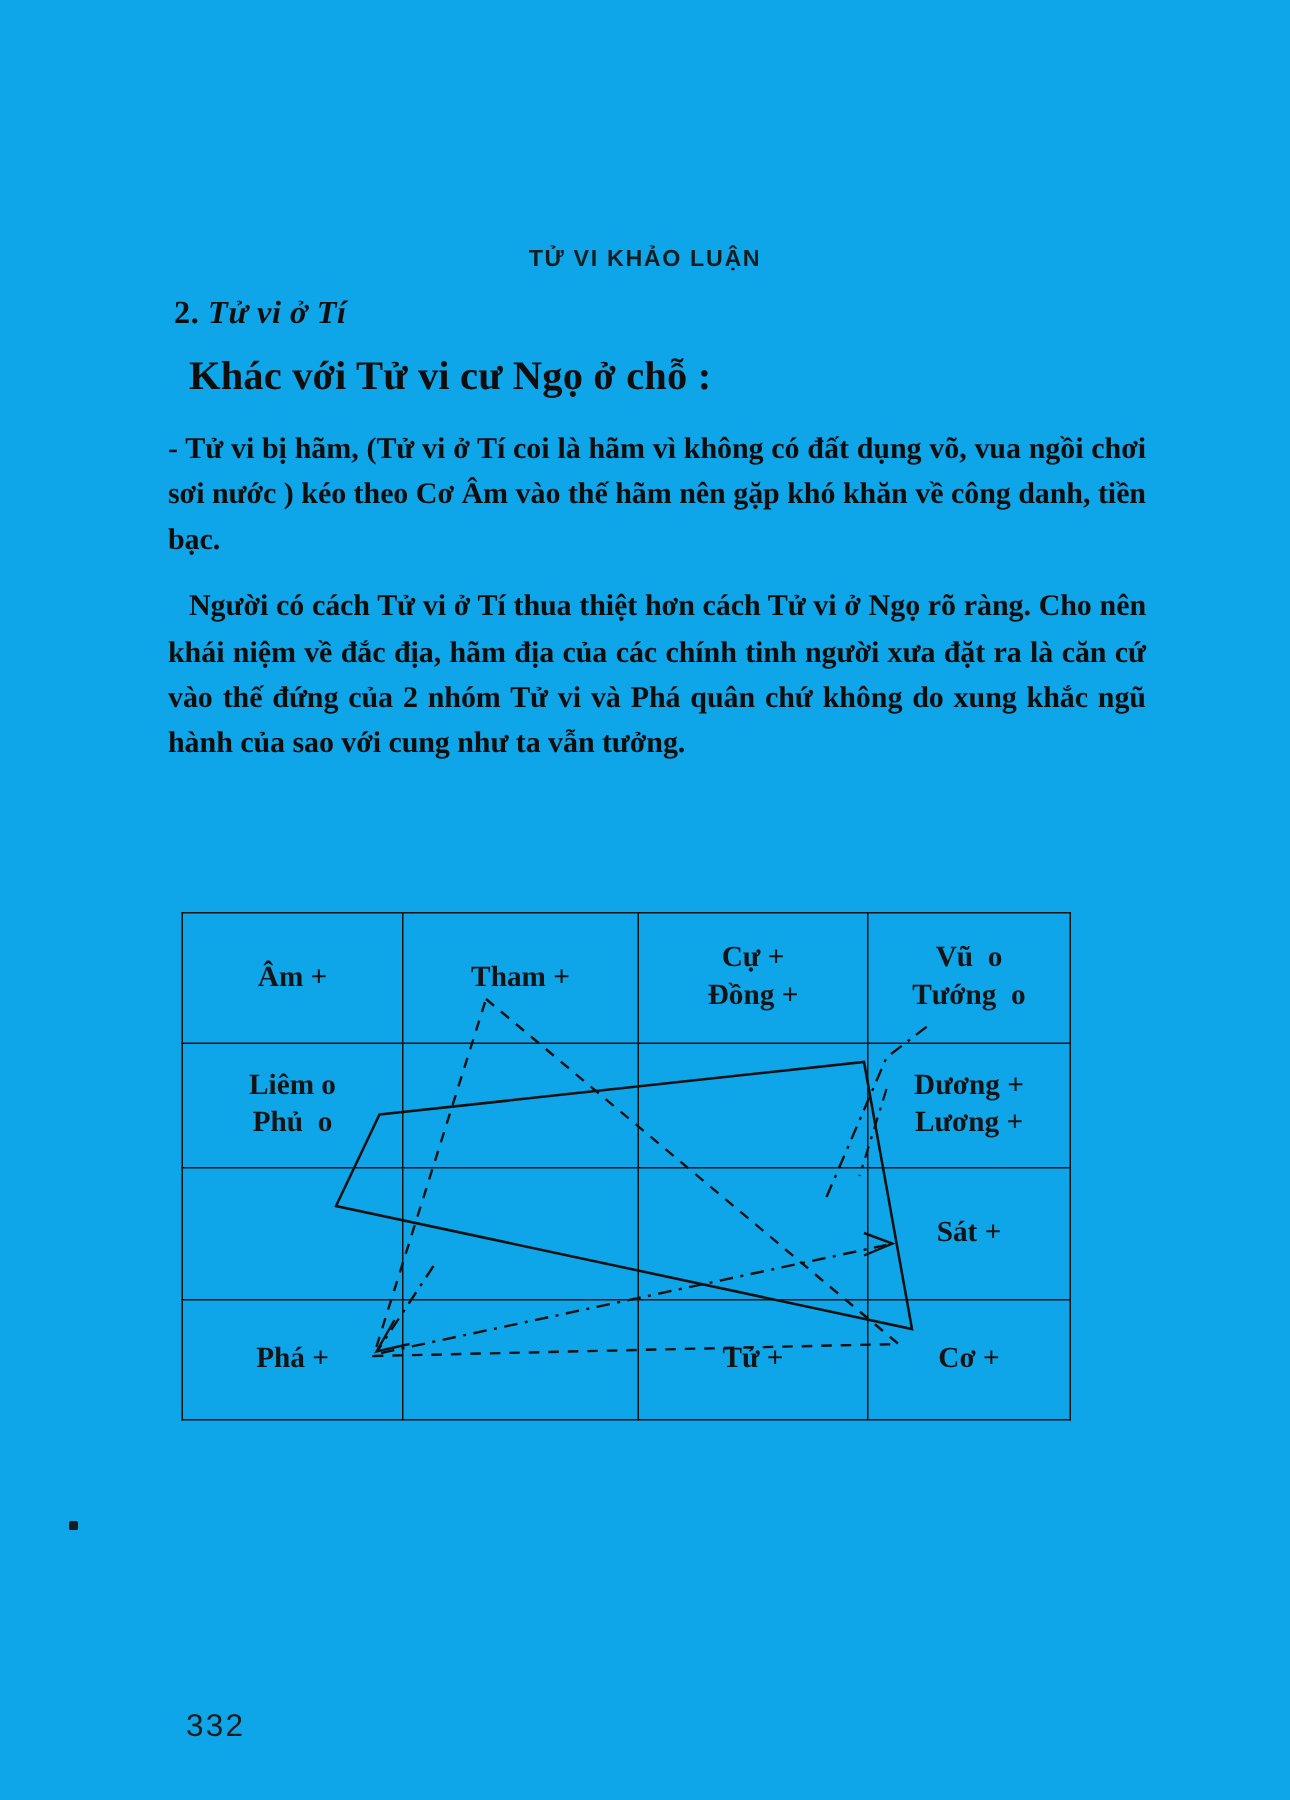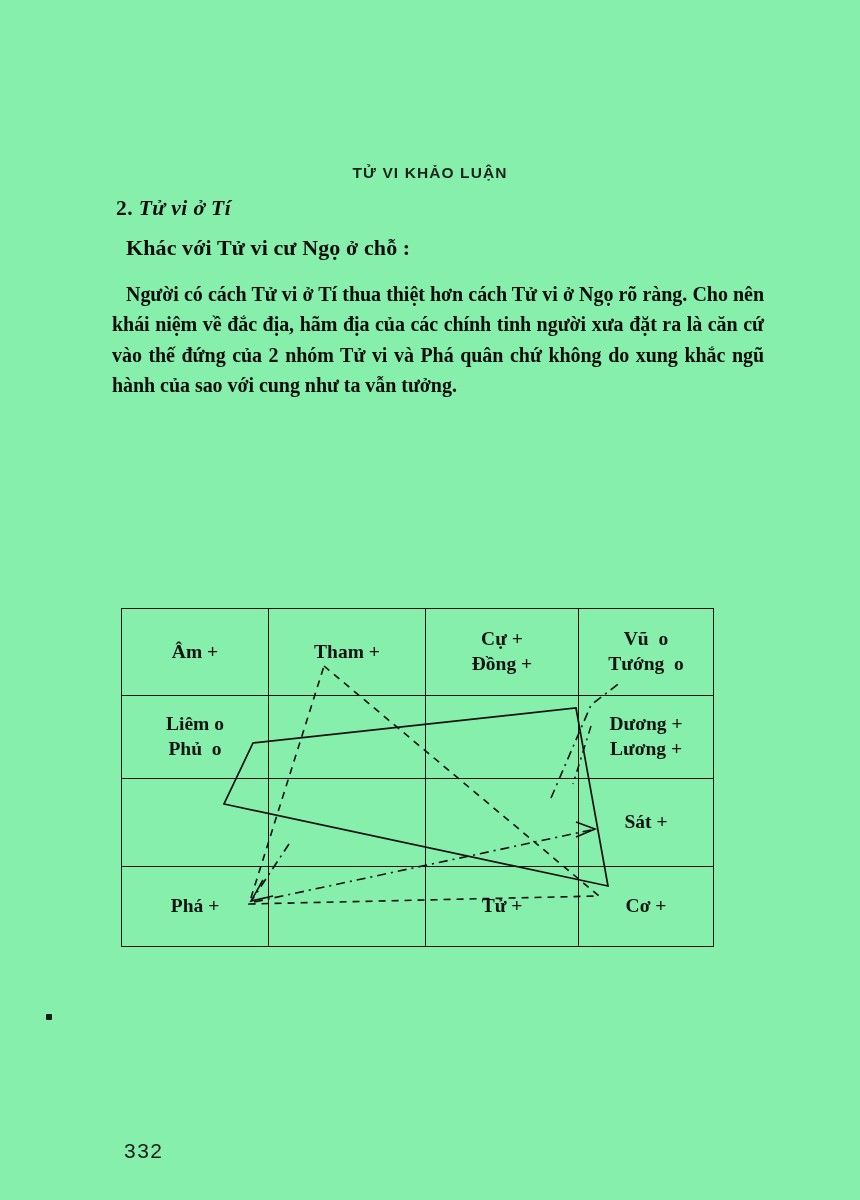--- a/index.html
+++ b/index.html
@@ -12,21 +12,21 @@
     height: 1200px;
     position: relative;
     overflow: hidden;
     font-family: "Liberation Serif", "DejaVu Serif", serif;
     color: #0b0b0b;
   }
 
   .page {
     position: absolute;
     inset: 0;
-    background: #86efac;
+    background: #0ea5e9;
   }
 
   
   .running-head {
     position: absolute;
     top: 164px;
     left: 0;
     width: 860px;
     text-align: center;
     font-family: "Liberation Sans", "DejaVu Sans", sans-serif;
@@ -52,21 +52,21 @@
     letter-spacing: .4px;
     margin: 0 0 14px 4px;
     color: #100e0c;
     font-family: Liberation Serif, serif;
   }
   .section-title .num {
     font-style: normal;
   }
 
   .lead {
-    font-size: 22px;
+    font-size: 27px;
     font-weight: 700;
     margin: 0 0 18px 14px;
     letter-spacing: .1px;
     color: #100e0c;
   }
 
   .para {
     font-size: 20px;
     font-weight: 700;
     line-height: 1.52;
@@ -164,20 +164,21 @@
 
   <div class="content">
 
     <div class="section-title">
       <span class="num">2.</span>
       <span>Tử vi ở Tí</span>
     </div>
 
     <p class="lead">Khác với Tử vi cư Ngọ ở chỗ :</p>
 
+    <p class="para">- Tử vi bị hãm, (Tử vi ở Tí coi là hãm vì không có đất dụng võ, vua ngồi chơi sơi nước ) kéo theo Cơ Âm vào thế hãm nên gặp khó khăn về công danh, tiền bạc.</p>
 
 
     <p class="para indent">Người có cách Tử vi ở Tí thua thiệt hơn cách Tử vi ở Ngọ rõ ràng. Cho nên khái niệm về đắc địa, hãm địa của các chính tinh người xưa đặt ra là căn cứ vào thế đứng của 2 nhóm Tử vi và Phá quân chứ không do xung khắc ngũ hành của sao với cung như ta vẫn tưởng.</p>
   </div>
 
   <div class="chart-wrap">
     <table class="chart">
       <colgroup>
         <col class="c1">
           <col class="c2">

